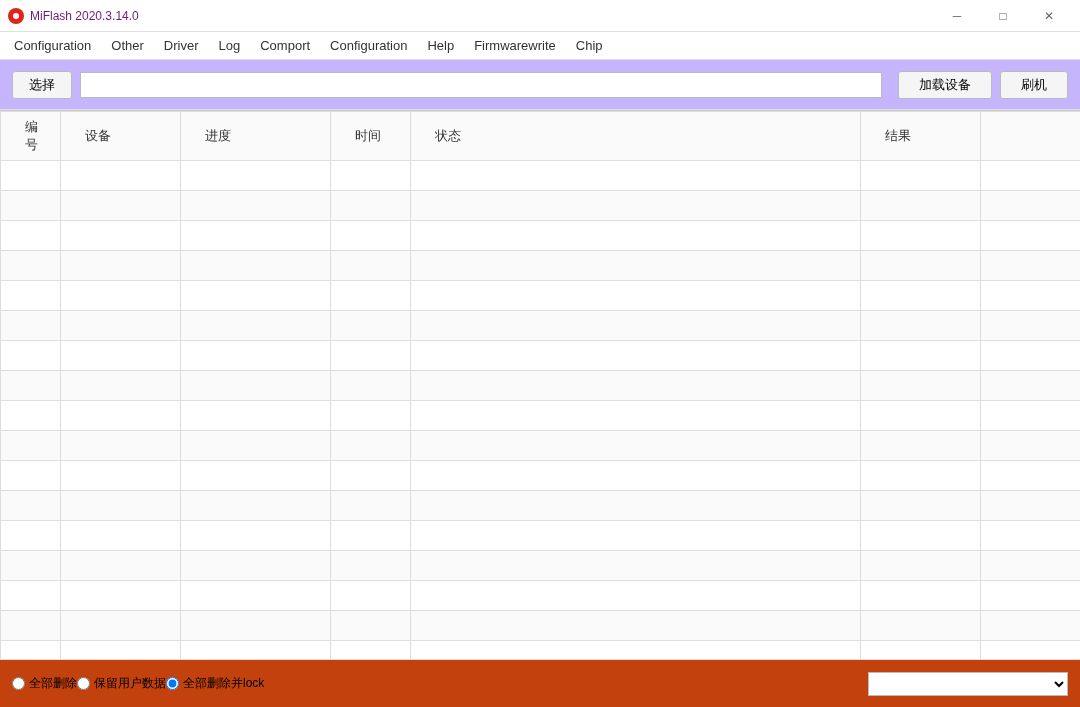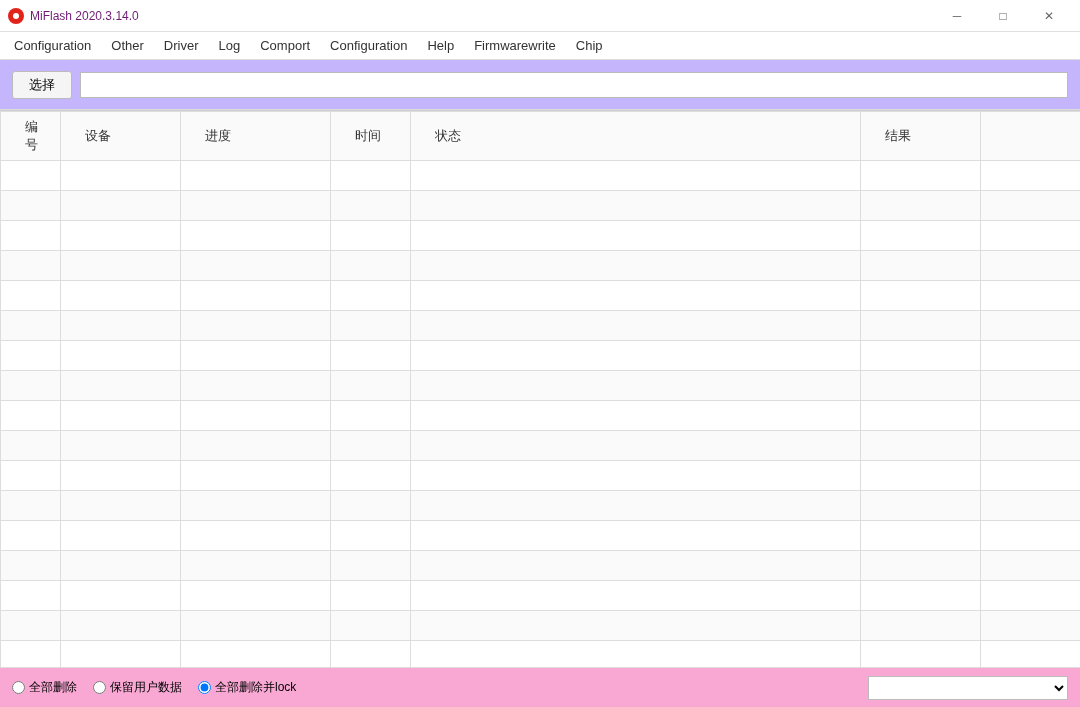--- a/index.html
+++ b/index.html
@@ -187,27 +187,26 @@
     .col-num { width: 60px; }
     .col-device { width: 120px; font-family: Liberation Serif, serif; }
     .col-progress { width: 150px; font-family: Liberation Serif, serif; }
     .col-time { width: 80px; margin-left: 28px; }
     .col-status { width: 450px; font-family: Liberation Mono, monospace; }
     .col-result { width: 120px; }
     .col-extra { width: 100px; }
 
     
     #bottom-bar {
-      height: 40px;
-      background: #f9a8d4;
+      height: 48px;
+      background: #c2410c;
       border-top: 1px solid #ddd;
       display: flex;
       align-items: center;
       padding: 0 12px;
-      gap: 16px;
       flex-shrink: 0;
     }
 
     .radio-option {
       display: flex;
       align-items: center;
       gap: 4px;
       font-size: 12px;
       cursor: pointer;
     }
@@ -249,20 +248,24 @@
     <div class="menu-item">Comport</div>
     <div class="menu-item">Configuration</div>
     <div class="menu-item">Help</div>
     <div class="menu-item">Firmwarewrite</div>
     <div class="menu-item">Chip</div>
   </div>
 
 <div id="toolbar">
   <button id="select-btn">选择</button>
   <input id="file-path-input" type="text" style="">
+  <div id="toolbar-right">
+    <button class="action-btn">加载设备</button>
+    <button class="action-btn">刷机</button>
+  </div>
 </div>
 
 <div id="table-container">
   <table id="data-table">
     <thead>
       <tr>
         <th class="col-num">编号</th>
         <th class="col-device">设备</th>
         <th class="col-progress">进度</th>
         <th class="col-time">时间</th>

